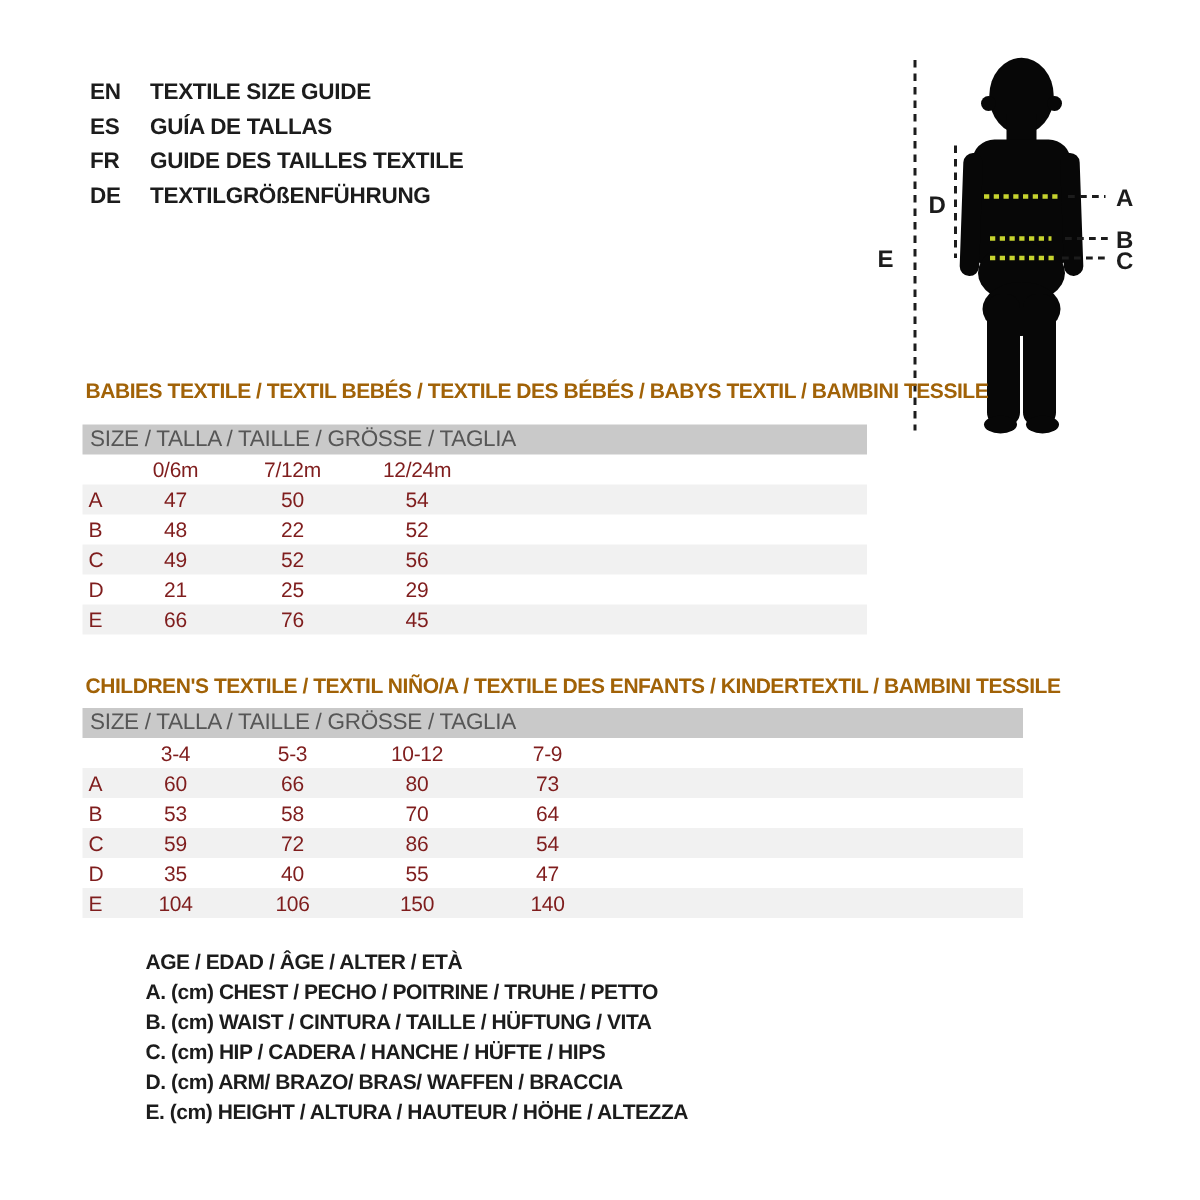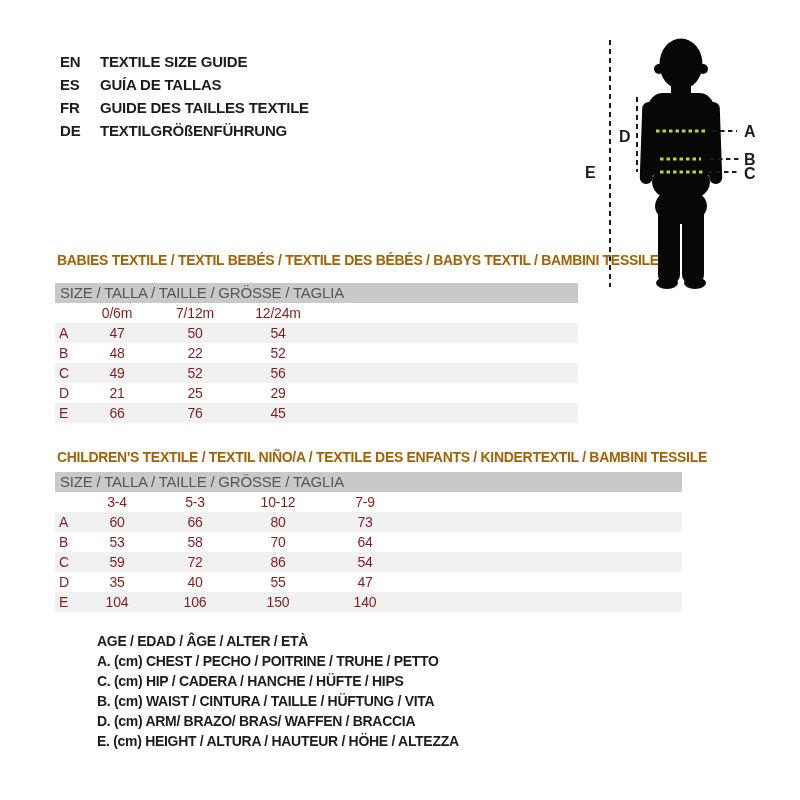--- a/index.html
+++ b/index.html
@@ -203,19 +203,19 @@
       <div class="cell">106</div>
       <div class="cell">150</div>
       <div class="cell">140</div>
       <div class="cell"></div>
     </div>
   </div>
 
   <div class="legend">
     <div class="legend-line">AGE / EDAD / ÂGE / ALTER / ETÀ</div>
     <div class="legend-line">A. (cm) CHEST / PECHO / POITRINE / TRUHE / PETTO</div>
+    <div class="legend-line">B. (cm) WAIST / CINTURA / TAILLE / HÜFTUNG / VITA</div>
     <div class="legend-line">C. (cm) HIP / CADERA / HANCHE / HÜFTE / HIPS</div>
-    <div class="legend-line">B. (cm) WAIST / CINTURA / TAILLE / HÜFTUNG / VITA</div>
     <div class="legend-line">D. (cm) ARM/ BRAZO/ BRAS/ WAFFEN / BRACCIA</div>
     <div class="legend-line">E. (cm) HEIGHT / ALTURA / HAUTEUR / HÖHE / ALTEZZA</div>
   </div>
 
 </div>
 
 </body></html>

